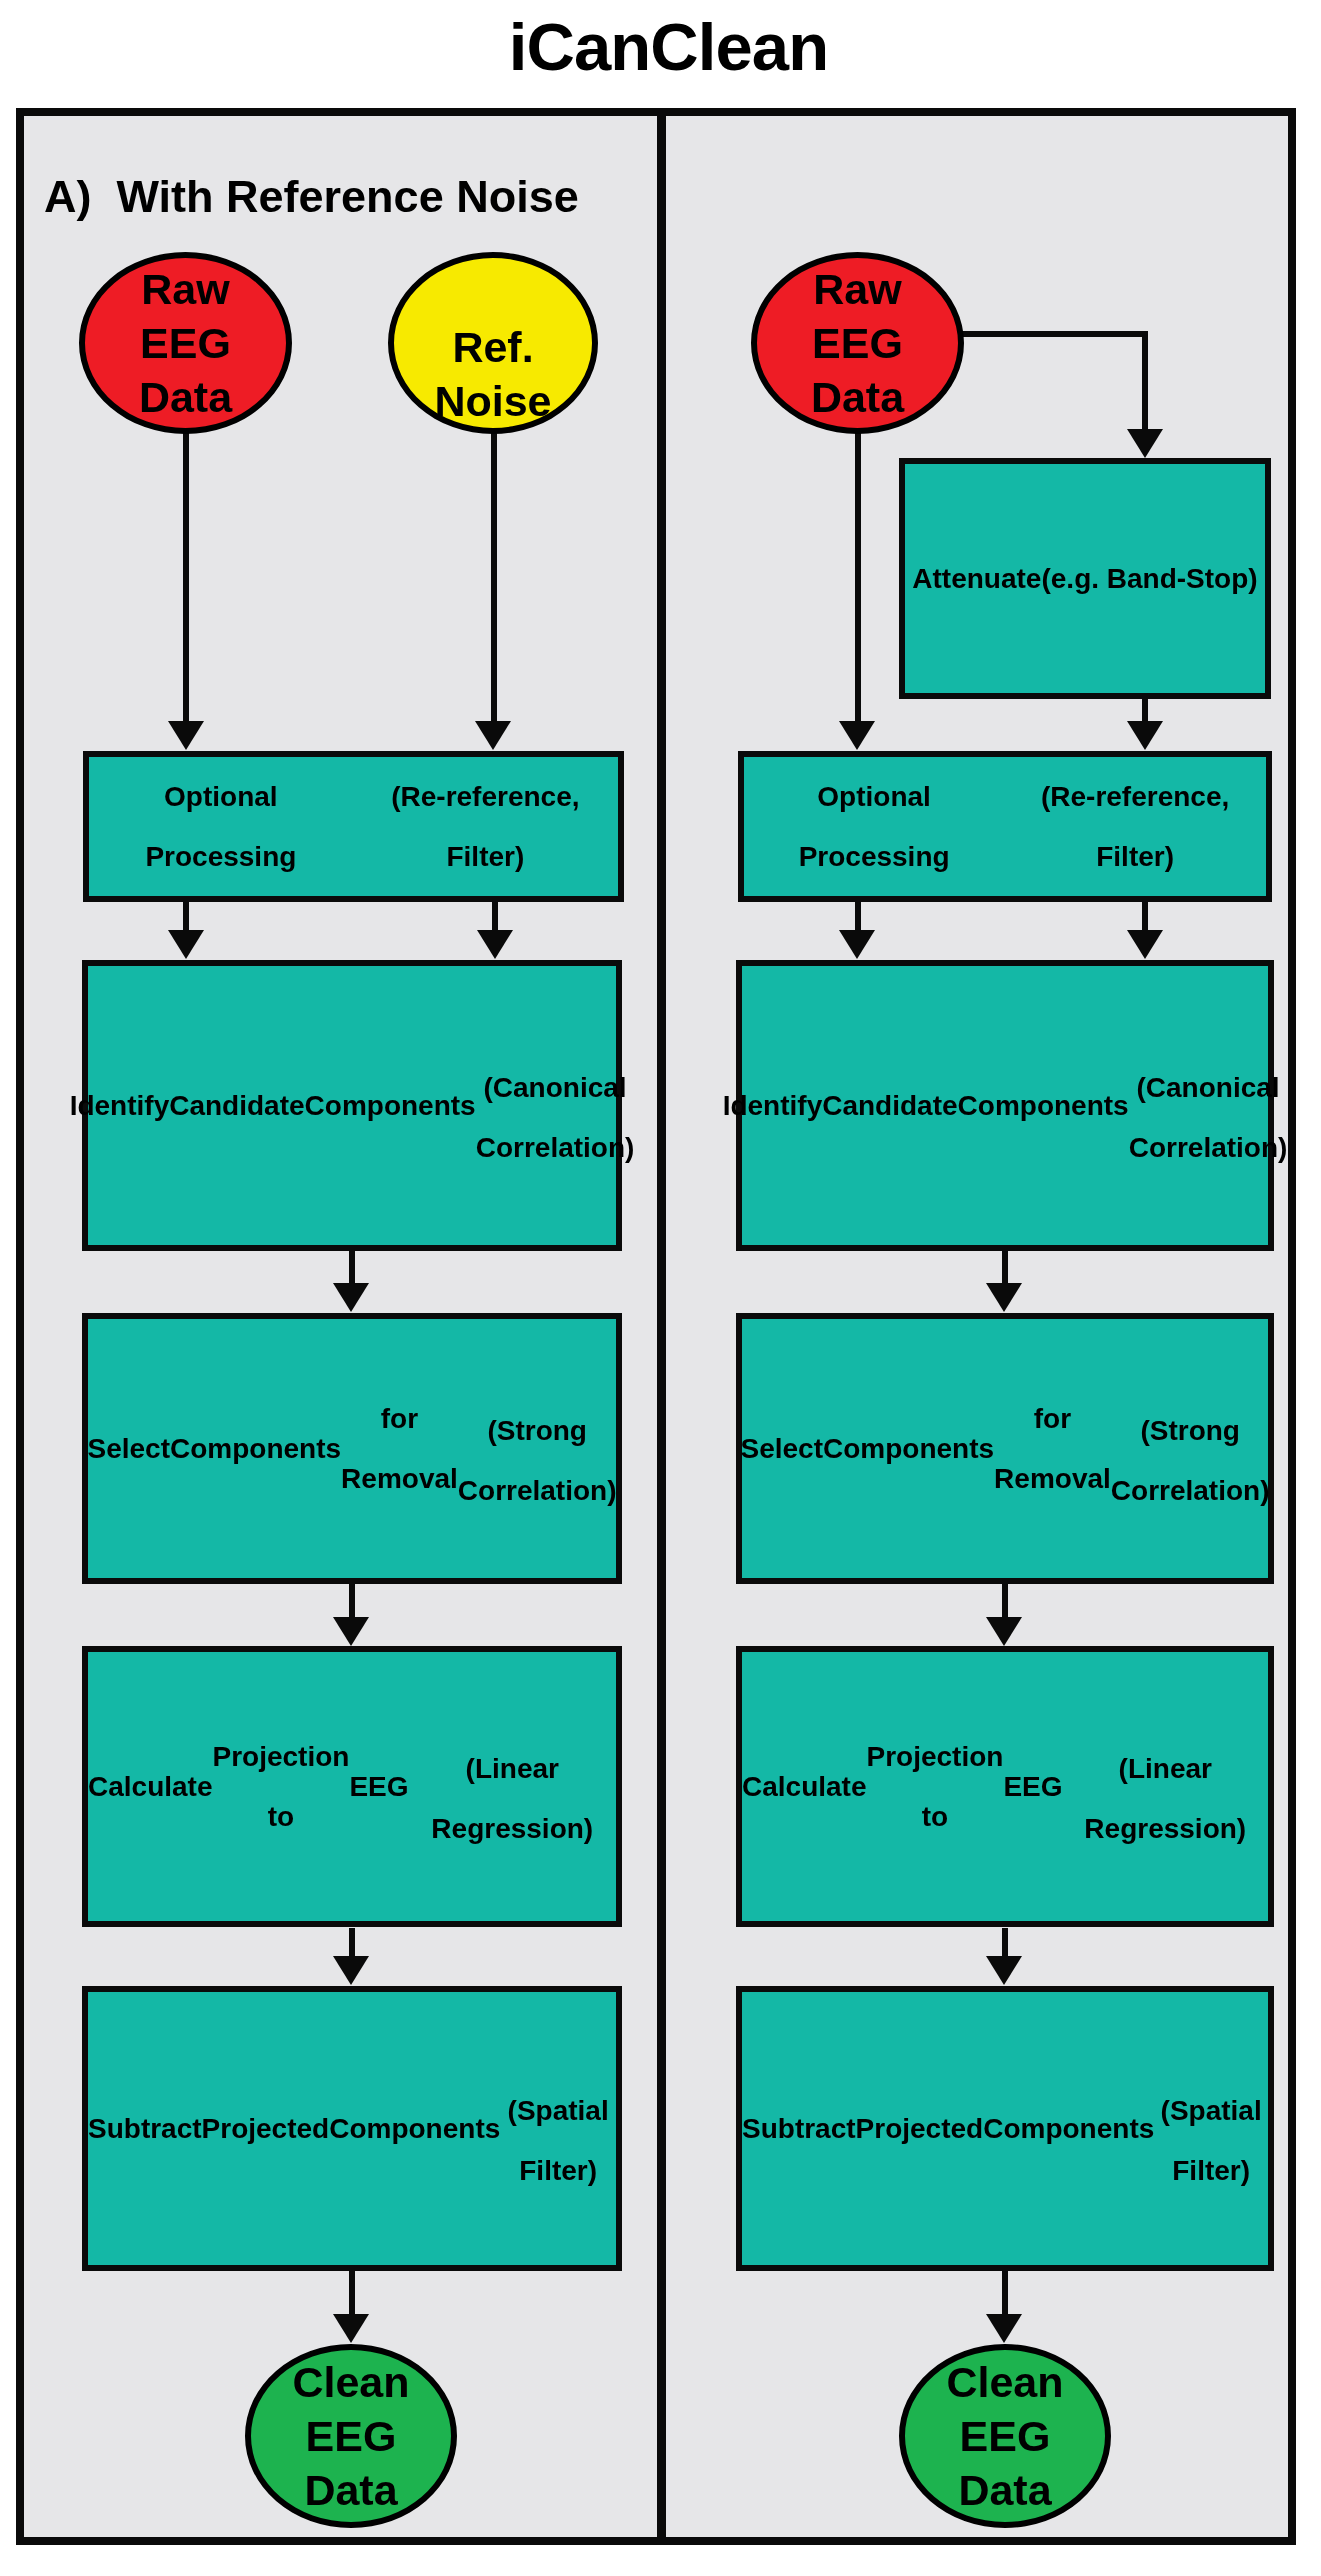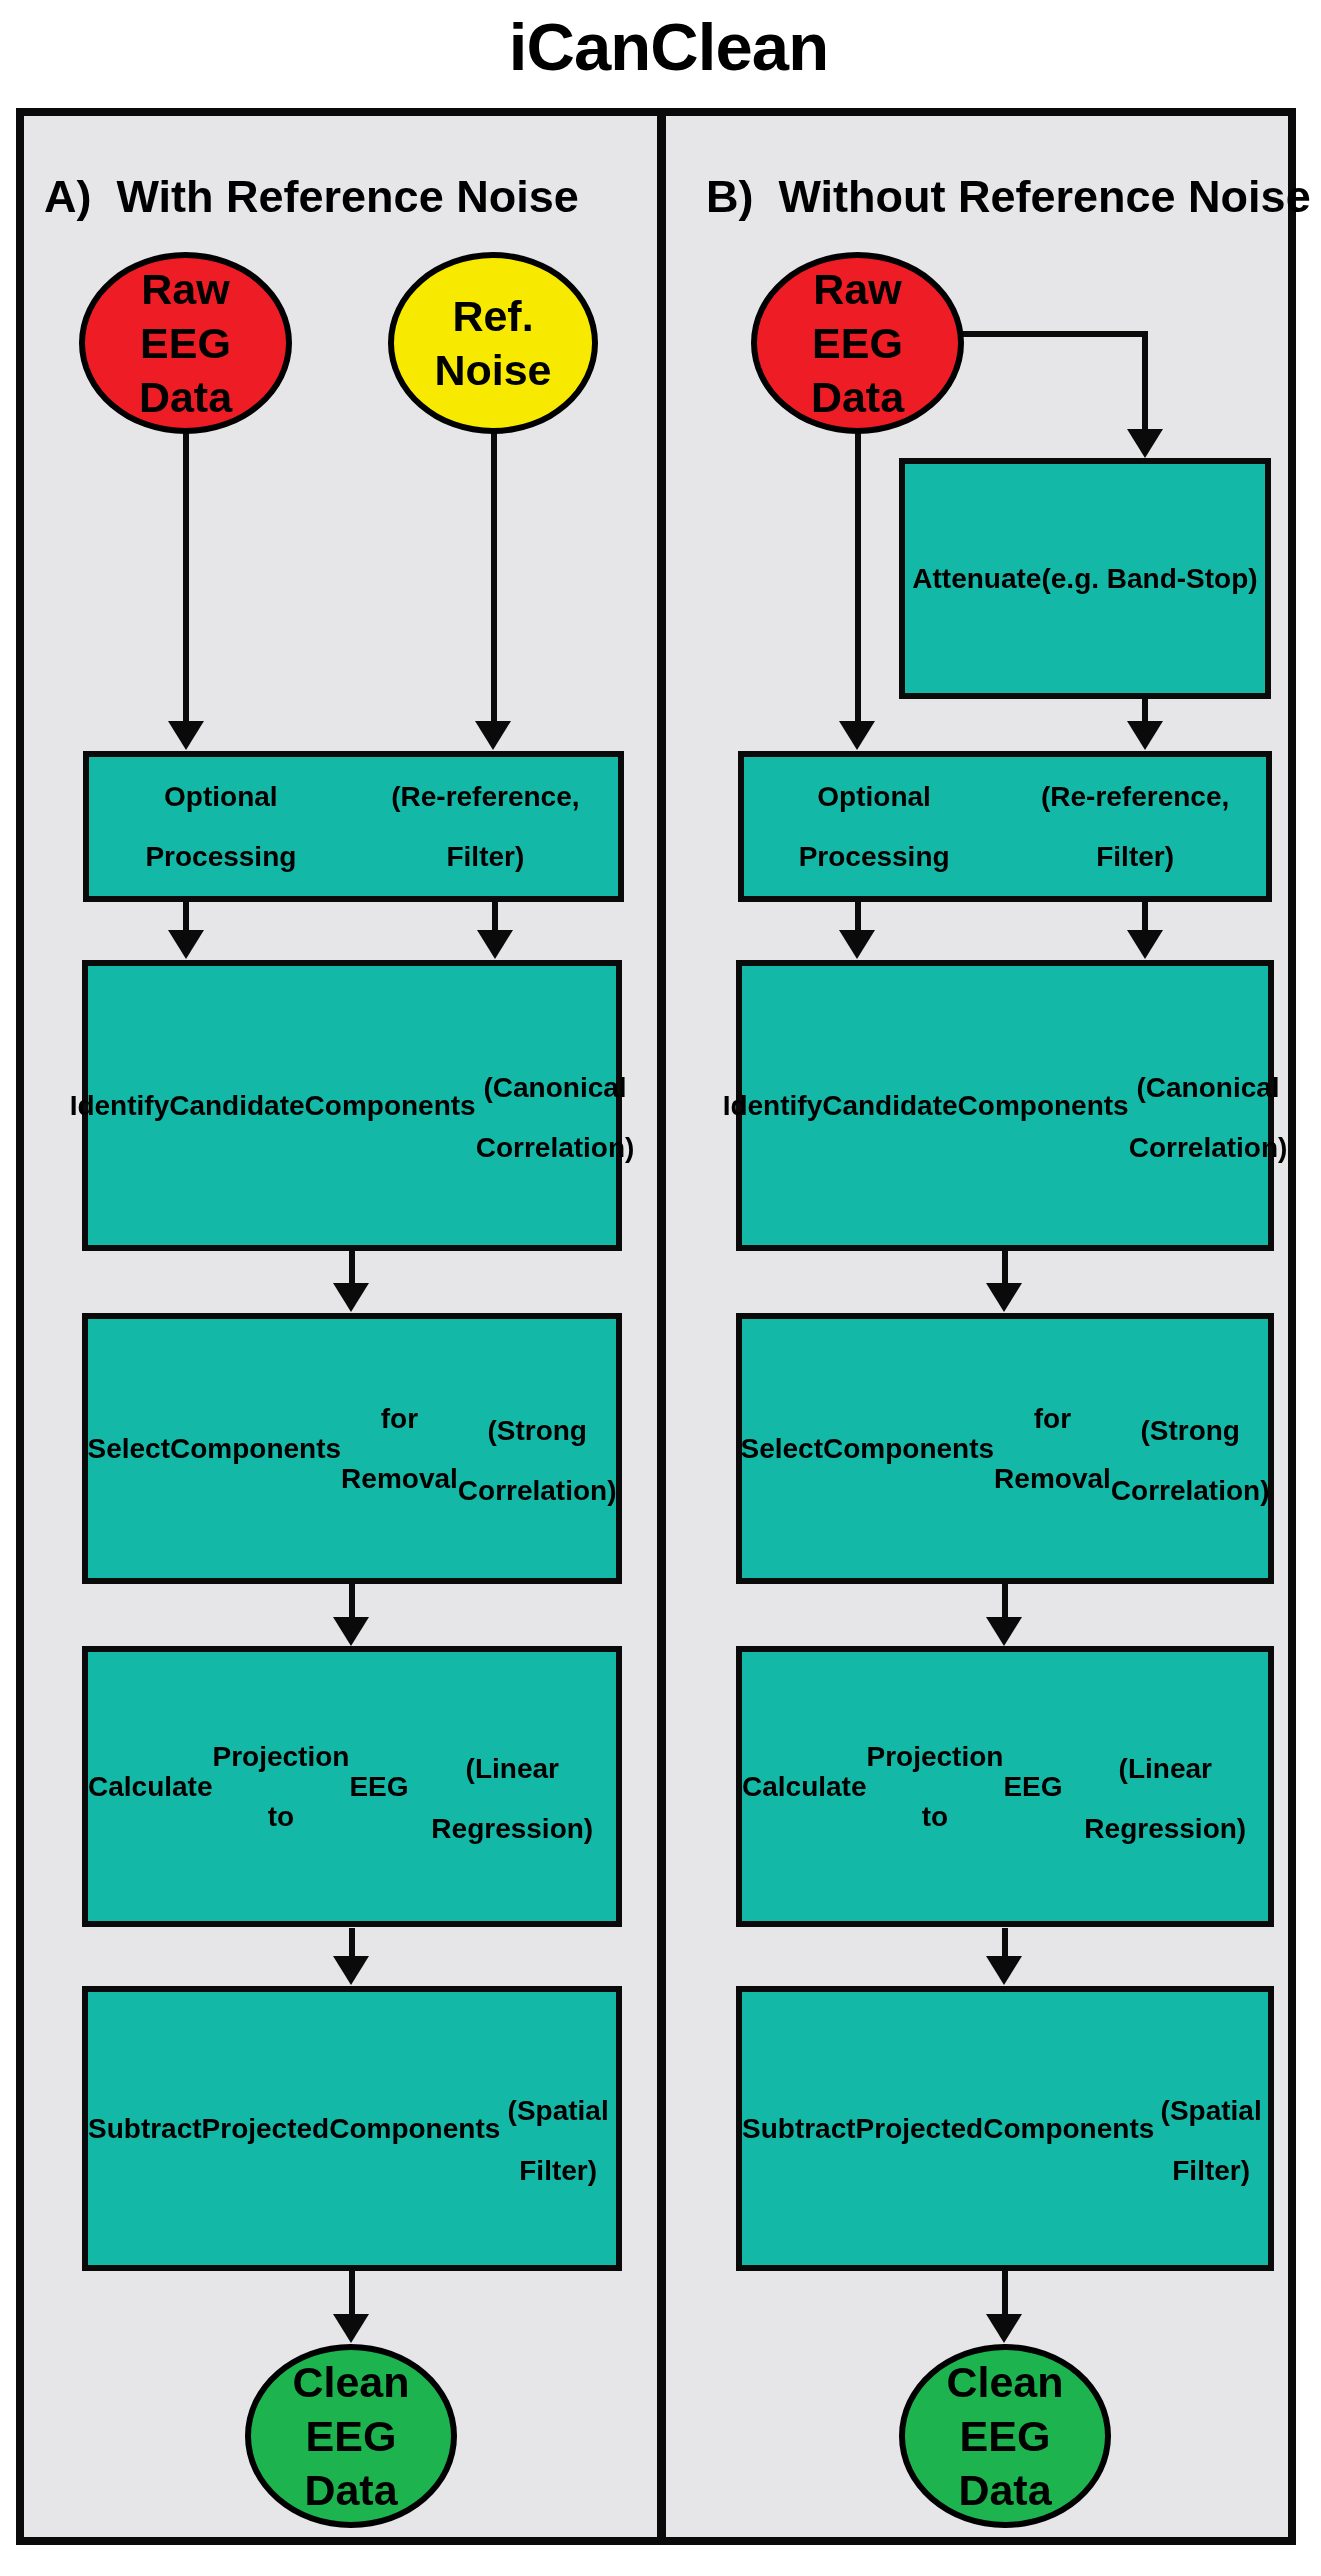--- a/index.html
+++ b/index.html
@@ -97,21 +97,21 @@
 
   <div class="vline" style="left:349px;top:2270px;height:46px;"></div>
   <div class="arrowhead" style="left:333px;top:2314px;"></div>
 
   <div class="ellipse red" style="left:79px;top:252px;width:213px;height:182px;">
     <div>Raw</div>
     <div>EEG</div>
     <div>Data</div>
   </div>
 
-  <div class="ellipse yellow" style="left:388px;top:252px;width:210px;height:182px;">
+  <div class="ellipse yellow" style="left:388px;top:252px;width:210px;height:182px;justify-content:flex-end;">
     <div>Ref.</div>
     <div>Noise</div>
   </div>
 
   <div class="fbox" style="left:83px;top:751px;width:541px;height:151px;">
     <div>Optional Processing</div>
     <div>(Re-reference, Filter)</div>
   </div>
 
   <div class="fbox" style="left:82px;top:960px;width:540px;height:291px;">
@@ -141,21 +141,20 @@
     <div>Components</div>
     <div class="sub">(Spatial Filter)</div>
   </div>
 
   <div class="ellipse green" style="left:245px;top:2344px;width:212px;height:184px;">
     <div>Clean</div>
     <div>EEG</div>
     <div>Data</div>
   </div>
 
-  <div class="panel-header" style="left:706px;top:172px;">B)  Without Reference Noise</div>
 
   <div class="hline" style="left:955px;top:331px;width:193px;"></div>
   <div class="vline" style="left:1142px;top:331px;height:99px;"></div>
   <div class="arrowhead" style="left:1127px;top:429px;"></div>
 
   <div class="vline" style="left:855px;top:430px;height:293px;"></div>
   <div class="arrowhead" style="left:839px;top:721px;"></div>
 
   <div class="vline" style="left:1142px;top:699px;height:26px;"></div>
   <div class="arrowhead" style="left:1127px;top:721px;"></div>

